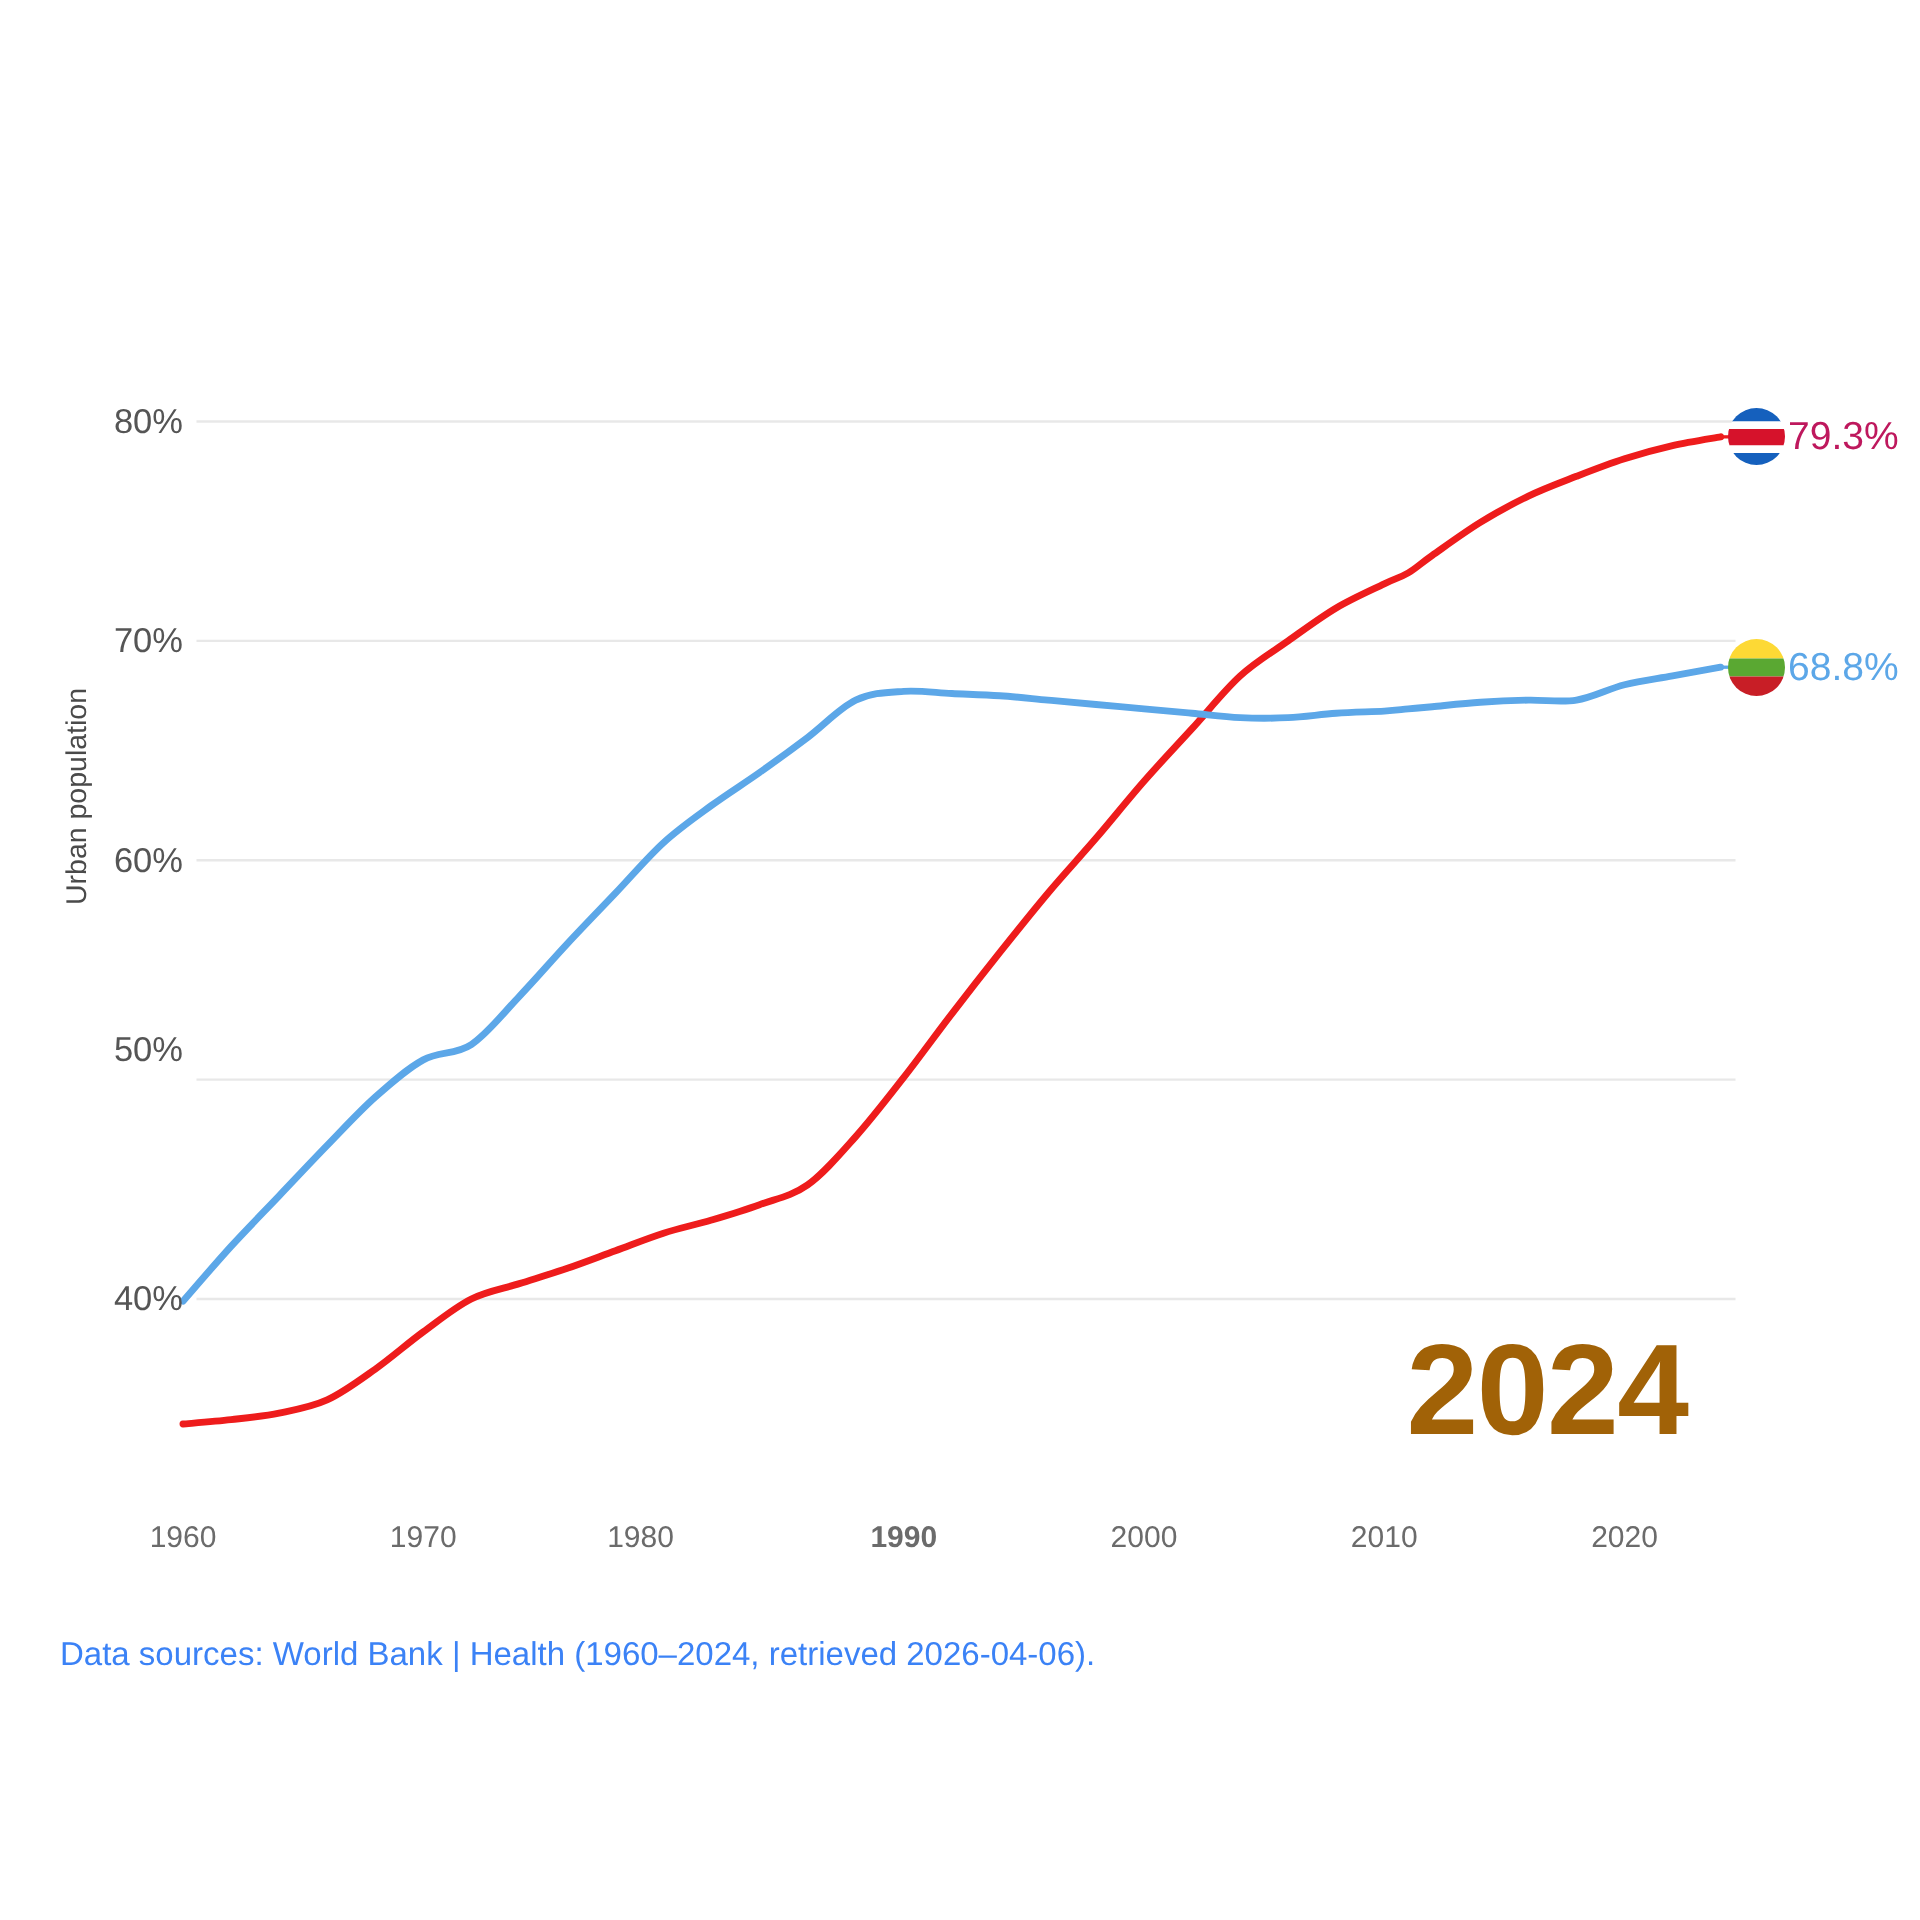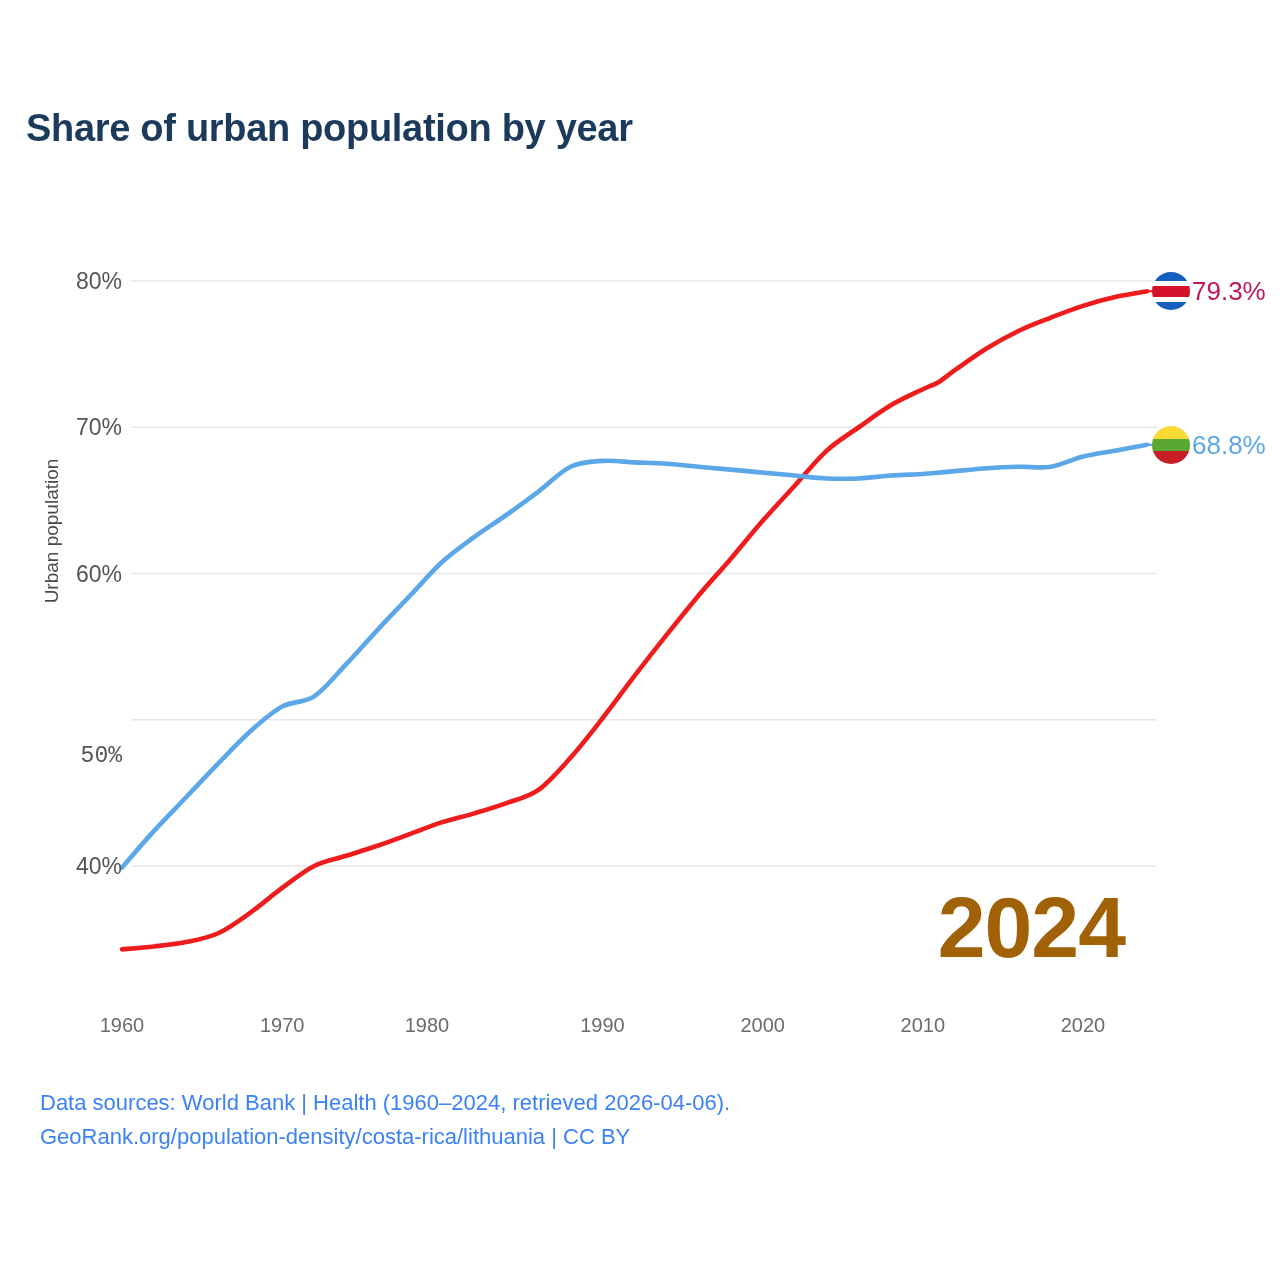--- a/index.html
+++ b/index.html
@@ -127,49 +127,48 @@
     color: #3b82f6;
     line-height: 1.55;
   }
   .footer div { white-space: nowrap; }
 </style>
 </head>
 <body>
 
 <div id="page">
 
-  <div class="title">Share of urban population by year</div>
 
 
   <div class="watermark">2024</div>
 
   <svg class="plot" id="plot-svg" viewBox="0 0 1280 1280">
       <line x1="131" x2="1157" y1="866" y2="866" stroke="#e8e8e8" stroke-width="1.6"></line>
       <line x1="131" x2="1157" y1="719.75" y2="719.75" stroke="#e8e8e8" stroke-width="1.6"></line>
       <line x1="131" x2="1157" y1="573.5" y2="573.5" stroke="#e8e8e8" stroke-width="1.6"></line>
       <line x1="131" x2="1157" y1="427.25" y2="427.25" stroke="#e8e8e8" stroke-width="1.6"></line>
       <line x1="131" x2="1157" y1="281" y2="281" stroke="#e8e8e8" stroke-width="1.6"></line>
       <path d="M122.00,949.36 C127.34,948.88 143.36,947.66 154.03,946.44 C164.71,945.22 175.39,944.24 186.07,942.05 C196.74,939.86 207.42,938.15 218.10,933.27 C228.78,928.40 239.46,920.36 250.13,912.80 C260.81,905.24 271.49,895.74 282.17,887.94 C292.84,880.14 303.52,871.36 314.20,866.00 C324.88,860.64 335.56,859.17 346.23,855.76 C356.91,852.35 367.59,849.18 378.27,845.52 C388.94,841.87 399.62,837.72 410.30,833.82 C420.98,829.92 431.66,825.54 442.33,822.13 C453.01,818.71 463.69,816.52 474.37,813.35 C485.04,810.18 495.72,807.01 506.40,803.11 C517.08,799.21 527.76,797.51 538.43,789.95 C549.11,782.39 559.79,769.72 570.47,757.77 C581.14,745.83 591.82,731.94 602.50,718.29 C613.18,704.64 623.86,689.77 634.53,675.88 C645.21,661.98 655.89,648.33 666.57,634.93 C677.24,621.52 687.92,608.11 698.60,595.44 C709.28,582.76 719.96,571.31 730.63,558.88 C741.31,546.44 751.99,533.04 762.67,520.85 C773.34,508.66 784.02,497.45 794.70,485.75 C805.38,474.05 816.06,460.40 826.73,450.65 C837.41,440.90 848.09,434.81 858.77,427.25 C869.44,419.69 880.12,411.65 890.80,405.31 C901.48,398.98 914.83,393.13 922.83,389.23 C930.84,385.33 933.51,385.08 938.85,381.91 C944.19,378.74 946.86,375.82 954.87,370.21 C962.88,364.61 976.22,354.86 986.90,348.27 C997.58,341.69 1008.26,335.84 1018.93,330.73 C1029.61,325.61 1040.29,321.71 1050.97,317.56 C1061.64,313.42 1072.32,309.27 1083.00,305.86 C1093.68,302.45 1104.36,299.52 1115.03,297.09 C1125.71,294.65 1141.73,292.21 1147.07,291.24" fill="none" stroke="#ee1c1c" stroke-width="4.6" stroke-linecap="round" stroke-linejoin="round"></path>
       <line x1="1147.0666666666666" y1="291.23749999999995" x2="1158" y2="291.23749999999995" stroke="#ee1c1c" stroke-width="2.2"></line>
       <path d="M122.00,867.46 C127.34,861.37 143.36,842.60 154.03,830.90 C164.71,819.20 175.39,808.47 186.07,797.26 C196.74,786.05 207.42,774.59 218.10,763.63 C228.78,752.66 239.46,740.96 250.13,731.45 C260.81,721.94 271.49,712.44 282.17,706.59 C292.84,700.74 303.52,703.42 314.20,696.35 C324.88,689.28 335.56,675.39 346.23,664.18 C356.91,652.96 367.59,640.53 378.27,629.07 C388.94,617.62 399.62,606.65 410.30,595.44 C420.98,584.23 431.66,571.55 442.33,561.80 C453.01,552.05 463.69,544.74 474.37,536.94 C485.04,529.14 495.72,522.56 506.40,515.00 C517.08,507.44 527.76,499.64 538.43,491.60 C549.11,483.56 559.79,471.86 570.47,466.74 C581.14,461.62 591.82,461.62 602.50,460.89 C613.18,460.16 623.86,461.86 634.53,462.35 C645.21,462.84 655.89,463.08 666.57,463.81 C677.24,464.54 687.92,465.76 698.60,466.74 C709.28,467.71 719.96,468.69 730.63,469.66 C741.31,470.64 751.99,471.61 762.67,472.59 C773.34,473.56 784.02,474.54 794.70,475.51 C805.38,476.49 816.06,477.95 826.73,478.44 C837.41,478.93 848.09,478.93 858.77,478.44 C869.44,477.95 880.12,476.24 890.80,475.51 C901.48,474.78 914.83,474.54 922.83,474.05 C930.84,473.56 933.51,473.07 938.85,472.59 C944.19,472.10 946.86,471.86 954.87,471.13 C962.88,470.39 976.22,468.93 986.90,468.20 C997.58,467.47 1008.26,466.98 1018.93,466.74 C1029.61,466.49 1040.29,468.44 1050.97,466.74 C1061.64,465.03 1072.32,459.18 1083.00,456.50 C1093.68,453.82 1104.36,452.60 1115.03,450.65 C1125.71,448.70 1141.73,445.77 1147.07,444.80" fill="none" stroke="#5ca7e8" stroke-width="4.6" stroke-linecap="round" stroke-linejoin="round"></path>
       <line x1="1147.0666666666666" y1="444.8" x2="1158" y2="444.8" stroke="#5ca7e8" stroke-width="2.2"></line>
     </svg>
 
   <div class="ytick-wrap" id="ytick-wrap">
       <div class="ytick" style="top: 866px;">40%</div>
-      <div class="ytick" style="top: 756px; font-family: Liberation Mono, monospace;">50%</div>
+      <div class="ytick" style="top: 700px;">50%</div>
       <div class="ytick" style="top: 573.5px;">60%</div>
       <div class="ytick" style="top: 427.25px;">70%</div>
       <div class="ytick" style="top: 281px;">80%</div>
     </div>
   <div id="xtick-wrap">
       <div class="xtick" style="left: 122px;">1960</div>
       <div class="xtick" style="left: 282.167px;">1970</div>
       <div class="xtick" style="left: 427px;">1980</div>
-      <div class="xtick" style="left: 602.5px;">1990</div>
+      <div class="xtick" style="left: 602.5px; font-weight: bold;">1990</div>
       <div class="xtick" style="left: 762.667px;">2000</div>
       <div class="xtick" style="left: 922.833px;">2010</div>
       <div class="xtick" style="left: 1083px;">2020</div>
     </div>
 
   <div class="ylabel">Urban population</div>
 
   <div id="endmarkers">
       <div class="flag" style="left: 1171px; top: 291.237px;">
         <span style="background: rgb(21, 96, 189); height: 22%;"></span>
@@ -182,16 +181,15 @@
       <div class="flag" style="left: 1171px; top: 444.8px;">
         <span style="background: rgb(253, 217, 53); height: 34%;"></span>
         <span style="background: rgb(90, 168, 50); height: 33%;"></span>
         <span style="background: rgb(200, 30, 38); height: 33%;"></span>
       </div>
       <div class="endlabel" style="left: 1192px; top: 444.8px; color: rgb(92, 167, 232);">68.8%</div>
     </div>
 
   <div class="footer">
     <div>Data sources: World Bank | Health (1960–2024, retrieved 2026-04-06).</div>
-    <div>GeoRank.org/population-density/costa-rica/lithuania | CC BY</div>
   </div>
 
 </div>
 
 </body></html>

